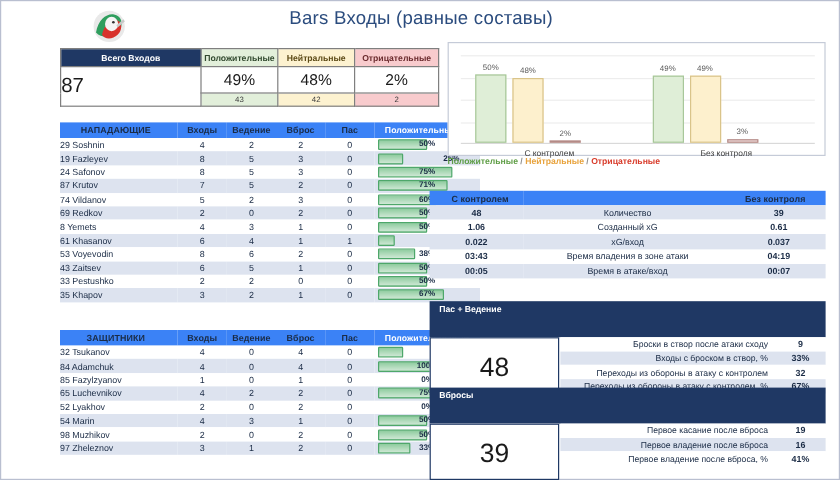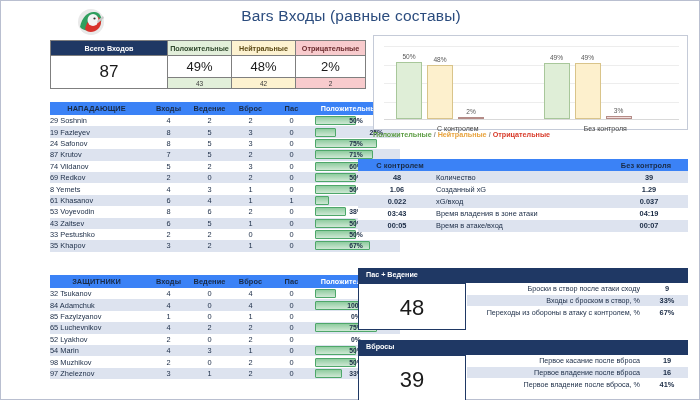--- a/index.html
+++ b/index.html
@@ -39,21 +39,21 @@
     position:absolute; left:49px; top:39px;
     border-collapse:collapse;
   }
   .summary td { border:1px solid #7f7f7f; padding:0; }
   .sum-h { height:15px; font-size:7.2px; font-weight:bold; text-align:center; }
   .sum-h.total { background:#1f3864; color:#fff; width:117px; }
   .sum-h.pos   { background:#e2efda; color:#31492e; width:64px; }
   .sum-h.neu   { background:#fdf2d0; color:#5c4a16; width:64px; }
   .sum-h.neg   { background:#f8cbcd; color:#6b2b2e; width:70px; }
   .sum-big {
-    height:27px; text-align:center; font-size:17px; color:#1a1a1a; background:#fff;
+    height:27px; text-align:left; font-size:17px; color:#1a1a1a; background:#fff;
   }
   .sum-pct { height:22px; text-align:center; font-size:13px; color:#1a1a1a; background:#fff; }
   .sum-sub { height:11px; text-align:center; font-size:6.5px; color:#3a3a3a; }
   .sum-sub.pos { background:#e2efda; }
   .sum-sub.neu { background:#fdf2d0; }
   .sum-sub.neg { background:#f8cbcd; }
 
   
   .players { position:absolute; border-collapse:collapse; }
   .players td, .players th { padding:0; border:none; }
@@ -117,29 +117,28 @@
     position:absolute; left:357px; top:158px; width:330px;
     border-collapse:collapse;
   }
   .cmp td, .cmp th { padding:0; border:none; height:12.2px; }
   .cmp thead th { height:12px; }
   .cmp .th-l { text-align:left; padding-left:6px !important; }
   .cmp .th-r { text-align:right; padding-right:6px !important; }
   .cmp tbody tr:nth-child(odd)  { background:#dde3ef; }
   .cmp tbody tr:nth-child(even) { background:#ffffff; }
   .cmp .v { width:78px; text-align:center; font-size:7.4px; font-weight:bold; color:#1a2b45; }
-  .cmp .m { font-size:7.4px; color:#1a2b45; }
+  .cmp .m { text-align:center; font-size:7.4px; color:#1a2b45; }
 
   
   .kpi { position:absolute; }
   .kpi-head {
-    height:15px; background:#1f3864; color:#fff;
+    height:30px; background:#1f3864; color:#fff;
     font-size:7.2px; font-weight:bold; line-height:13px;
     padding-left:8px;
-    margin-top:17px;
   }
   .kpi-body { position:relative; height:47px; }
   .kpi-big {
     position:absolute; left:0; top:0; width:108px; height:47px;
     border:1px solid #1f3864; background:#fff;
     text-align:center; line-height:47px; font-size:22px; color:#1a1a1a;
   }
   .kpi-rows { position:absolute; left:109px; top:0; right:0; }
   .kpi-row { height:11.7px; display:flex; align-items:center; }
   .kpi-row:nth-child(odd)  { background:#ffffff; }
@@ -521,21 +520,21 @@
     </thead>
     <tbody>
         <tr>
           <td class="v">48</td>
           <td class="m">Количество</td>
           <td class="v">39</td>
         </tr>
         <tr>
           <td class="v">1.06</td>
           <td class="m">Созданный  xG</td>
-          <td class="v">1.29</td>
+          <td class="v">0.61</td>
         </tr>
         <tr>
           <td class="v">0.022</td>
           <td class="m">xG/вход</td>
           <td class="v">0.037</td>
         </tr>
         <tr>
           <td class="v">03:43</td>
           <td class="m">Время владения в зоне атаки</td>
           <td class="v">04:19</td>
@@ -555,20 +554,24 @@
       <div class="kpi-rows" id="pass-carry-rows">
           <div class="kpi-row">
             <div class="kpi-lbl">Броски в створ после атаки сходу</div>
             <div class="kpi-val">9</div>
           </div>
           <div class="kpi-row">
             <div class="kpi-lbl">Входы с броском в створ, %</div>
             <div class="kpi-val">33%</div>
           </div>
           <div class="kpi-row">
+            <div class="kpi-lbl">Переходы из обороны в атаку с контролем</div>
+            <div class="kpi-val">32</div>
+          </div>
+          <div class="kpi-row">
             <div class="kpi-lbl">Переходы из обороны в атаку с контролем, %</div>
             <div class="kpi-val">67%</div>
           </div>
         </div>
     </div>
   </div>
 
   <div class="kpi" style="left:357px; top:322px; width:330px;">
     <div class="kpi-head">Вбросы</div>
     <div class="kpi-body">

